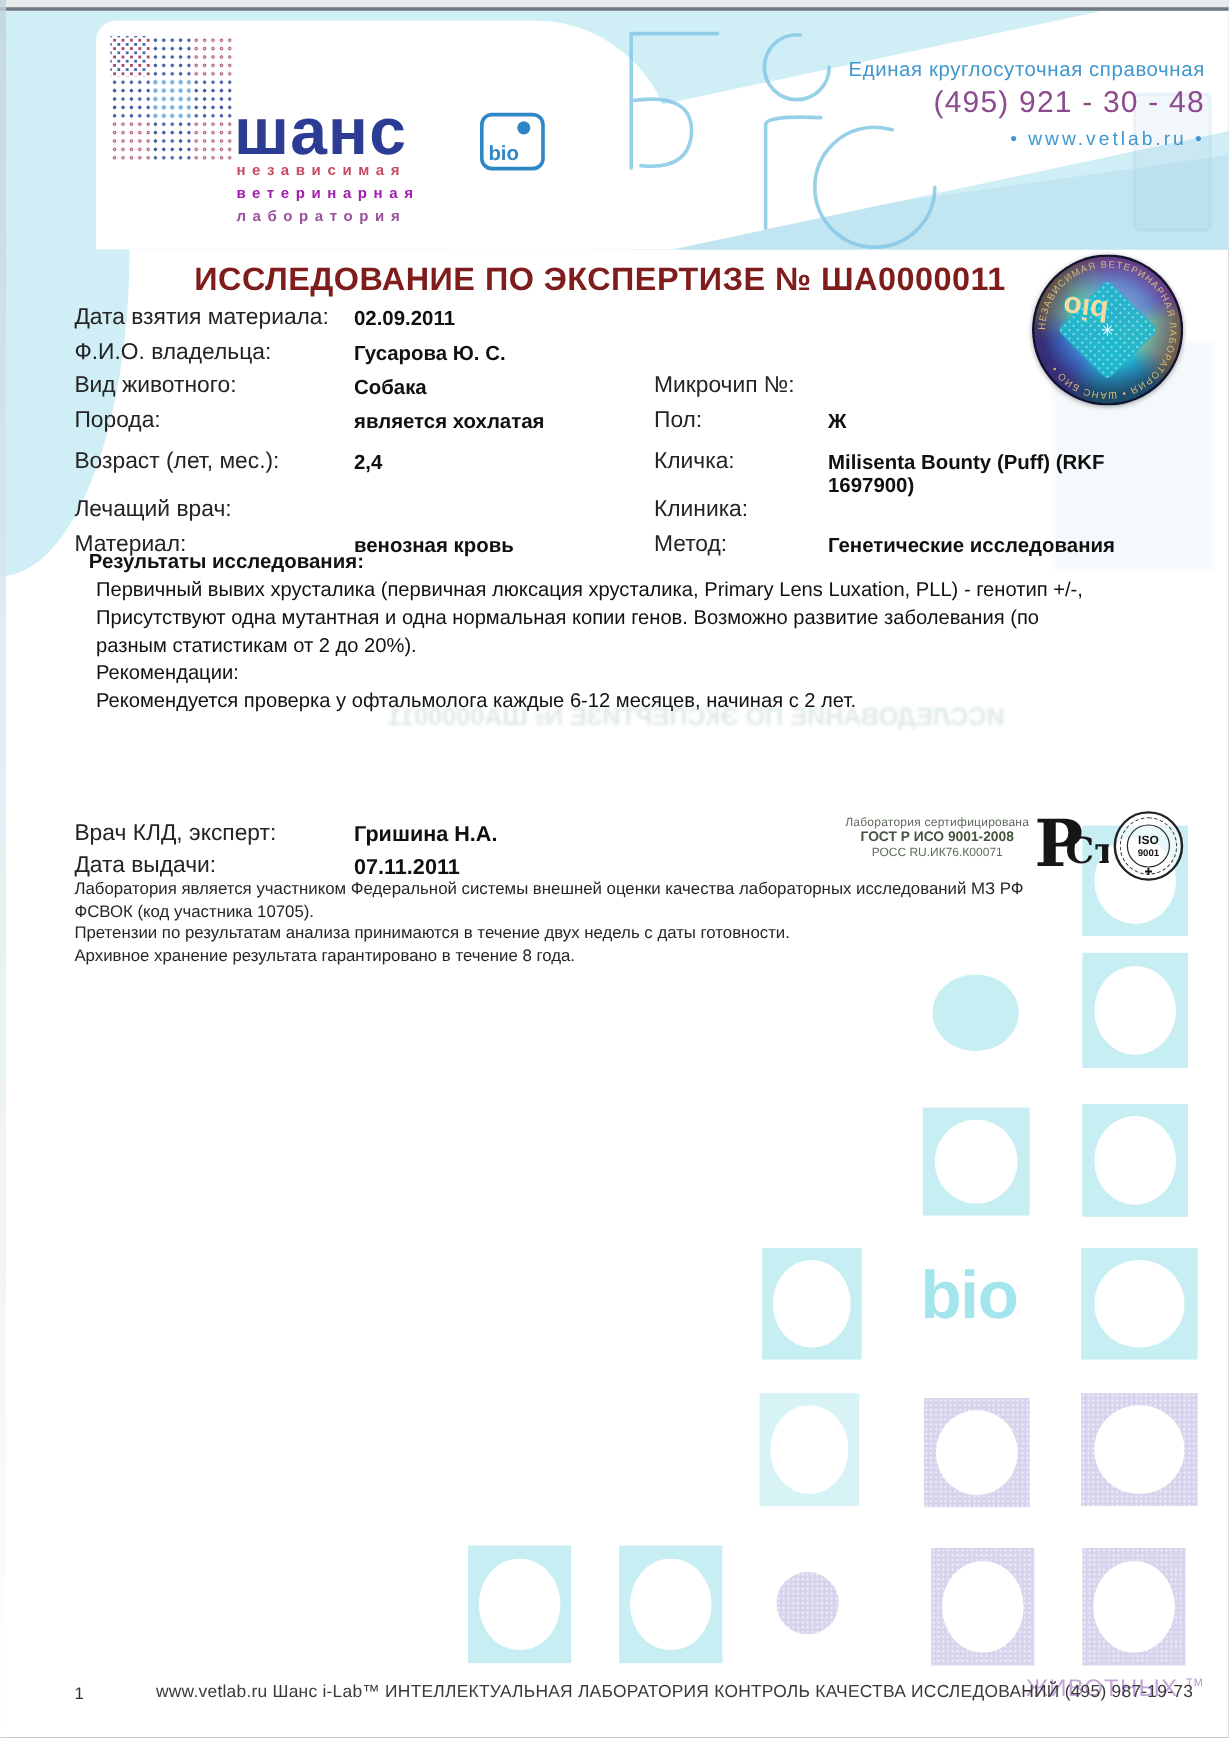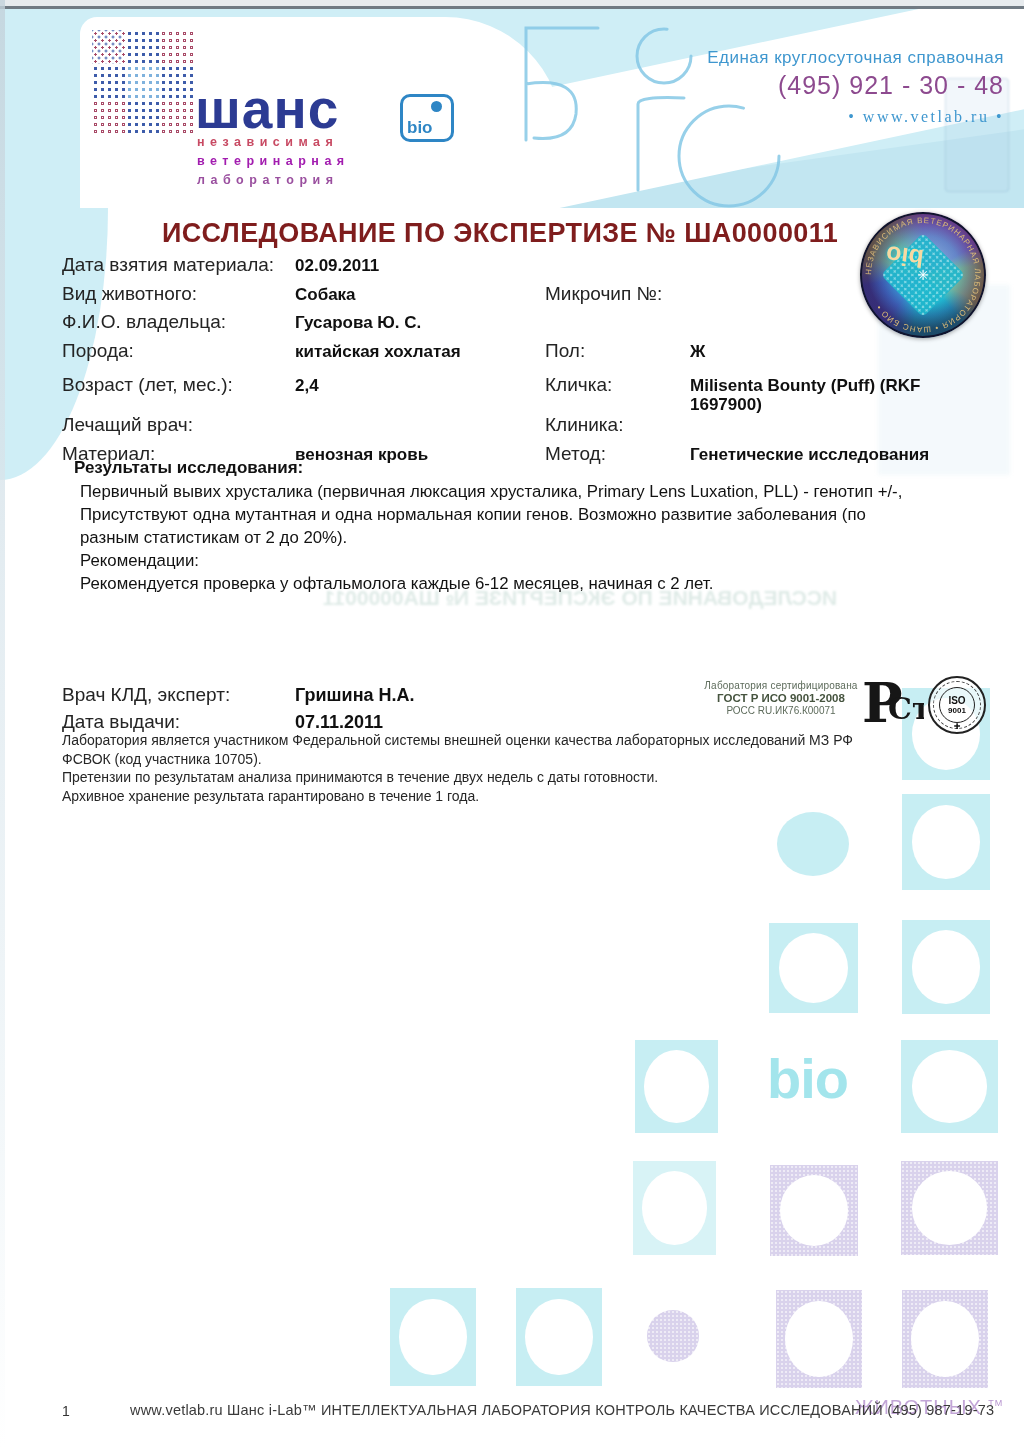--- a/index.html
+++ b/index.html
@@ -50,21 +50,21 @@
   .bio-badge .dot{position:absolute;right:9px;top:4px;width:11px;height:11px;border-radius:50%;background:#2e86c5;}
   .bio-badge .txt{position:absolute;left:4px;bottom:1px;font-size:17px;font-weight:700;color:#2e86c5;}
   .tagline{position:absolute;left:197px;top:133px;z-index:5;font-size:12.5px;font-weight:600;
            letter-spacing:5.5px;line-height:19px;}
   .tag1{color:#c84a63;} .tag2{color:#a21caf;} .tag3{color:#9a4f9f;}
 
   
   .contact{position:absolute;right:20px;top:48px;text-align:right;z-index:5;margin-left:48px;}
   .contact .l1{font-size:17px;color:#3f97cf;letter-spacing:.5px;}
   .contact .phone{font-size:25px;color:#8d4a8f;letter-spacing:1px;margin-top:3px;font-weight:500;}
-  .contact .site{font-size:16px;color:#3f97cf;letter-spacing:2.5px;margin-top:8px;font-family:Liberation Serif, serif;}
+  .contact .site{font-size:16px;color:#3f97cf;letter-spacing:2.5px;margin-top:8px;}
 
   
   .seal{position:absolute;left:860px;top:212px;width:126px;height:126px;border-radius:50%;z-index:6;
         background:
           conic-gradient(from 20deg,rgba(216,80,200,.40) 0 40deg,rgba(255,190,90,.38) 60deg 95deg,
                          rgba(60,220,230,.25) 120deg 170deg,rgba(120,80,220,.35) 200deg 240deg,
                          rgba(255,190,90,.32) 270deg 300deg,rgba(216,80,200,.40) 340deg 360deg),
           radial-gradient(circle at 52% 46%,#2ec6d8 0 26%,#18a8c8 36%,#1b5e96 48%,#131c42 62%,#0d1130 100%);
         box-shadow:0 0 0 2px #10142e inset,0 1px 4px rgba(0,0,0,.35);}
   .seal-ring{position:absolute;inset:0;}
@@ -199,34 +199,34 @@
   <div class="title">ИССЛЕДОВАНИЕ ПО ЭКСПЕРТИЗЕ № ША0000011</div>
 
   <div class="fields">
     <div class="frow">
       <span class="flabel">Дата взятия материала:</span>
       <span class="fvalue">02.09.2011</span>
       <span class="flabel"></span>
       <span class="fvalue"></span>
     </div>
     <div class="frow">
+      <span class="flabel">Ф.И.О. владельца:</span>
+      <span class="fvalue">Гусарова Ю. С.</span>
+      <span class="flabel"></span>
+      <span class="fvalue"></span>
+    </div>
+    <div class="frow">
       <span class="flabel">Вид животного:</span>
       <span class="fvalue">Собака</span>
       <span class="flabel">Микрочип №:</span>
       <span class="fvalue"></span>
     </div>
     <div class="frow">
-      <span class="flabel">Ф.И.О. владельца:</span>
-      <span class="fvalue">Гусарова Ю. С.</span>
-      <span class="flabel"></span>
-      <span class="fvalue"></span>
-    </div>
-    <div class="frow">
       <span class="flabel">Порода:</span>
-      <span class="fvalue">китайская хохлатая</span>
+      <span class="fvalue">является хохлатая</span>
       <span class="flabel">Пол:</span>
       <span class="fvalue">Ж</span>
     </div>
     <div class="frow tall">
       <span class="flabel">Возраст (лет, мес.):</span>
       <span class="fvalue">2,4</span>
       <span class="flabel">Кличка:</span>
       <span class="fvalue">Milisenta Bounty (Puff) (RKF 1697900)</span>
     </div>
     <div class="frow">
@@ -278,21 +278,21 @@
       <span class="iso-l1">ISO</span>
       <span class="iso-l2">9001</span>
     </div>
     <span class="iso-plus">✚</span>
   </div>
 
   <div class="disclaimer">
     <div>Лаборатория является участником Федеральной системы внешней оценки качества лабораторных исследований МЗ РФ</div>
     <div>ФСВОК (код участника 10705).</div>
     <div>Претензии по результатам анализа принимаются в течение двух недель с даты готовности.</div>
-    <div>Архивное хранение результата гарантировано в течение 1 года.</div>
+    <div>Архивное хранение результата гарантировано в течение 8 года.</div>
   </div>
 
   <div class="wm sq cyan" style="left:902px;top:688px;width:88px;height:92px;"></div>
   <div class="wm circ cyan" style="left:777px;top:812px;width:72px;height:64px;"></div>
   <div class="wm sq cyan" style="left:902px;top:794px;width:88px;height:96px;"></div>
   <div class="wm sq cyan" style="left:769px;top:923px;width:89px;height:90px;"></div>
   <div class="wm sq cyan" style="left:902px;top:920px;width:88px;height:94px;"></div>
   <div class="wm sq cyan" style="left:635px;top:1040px;width:83px;height:93px;"></div>
   <div class="wm-bio" style="left:767px;top:1046px;">bio</div>
   <div class="wm sq cyan" style="left:901px;top:1040px;width:97px;height:93px;"></div>

